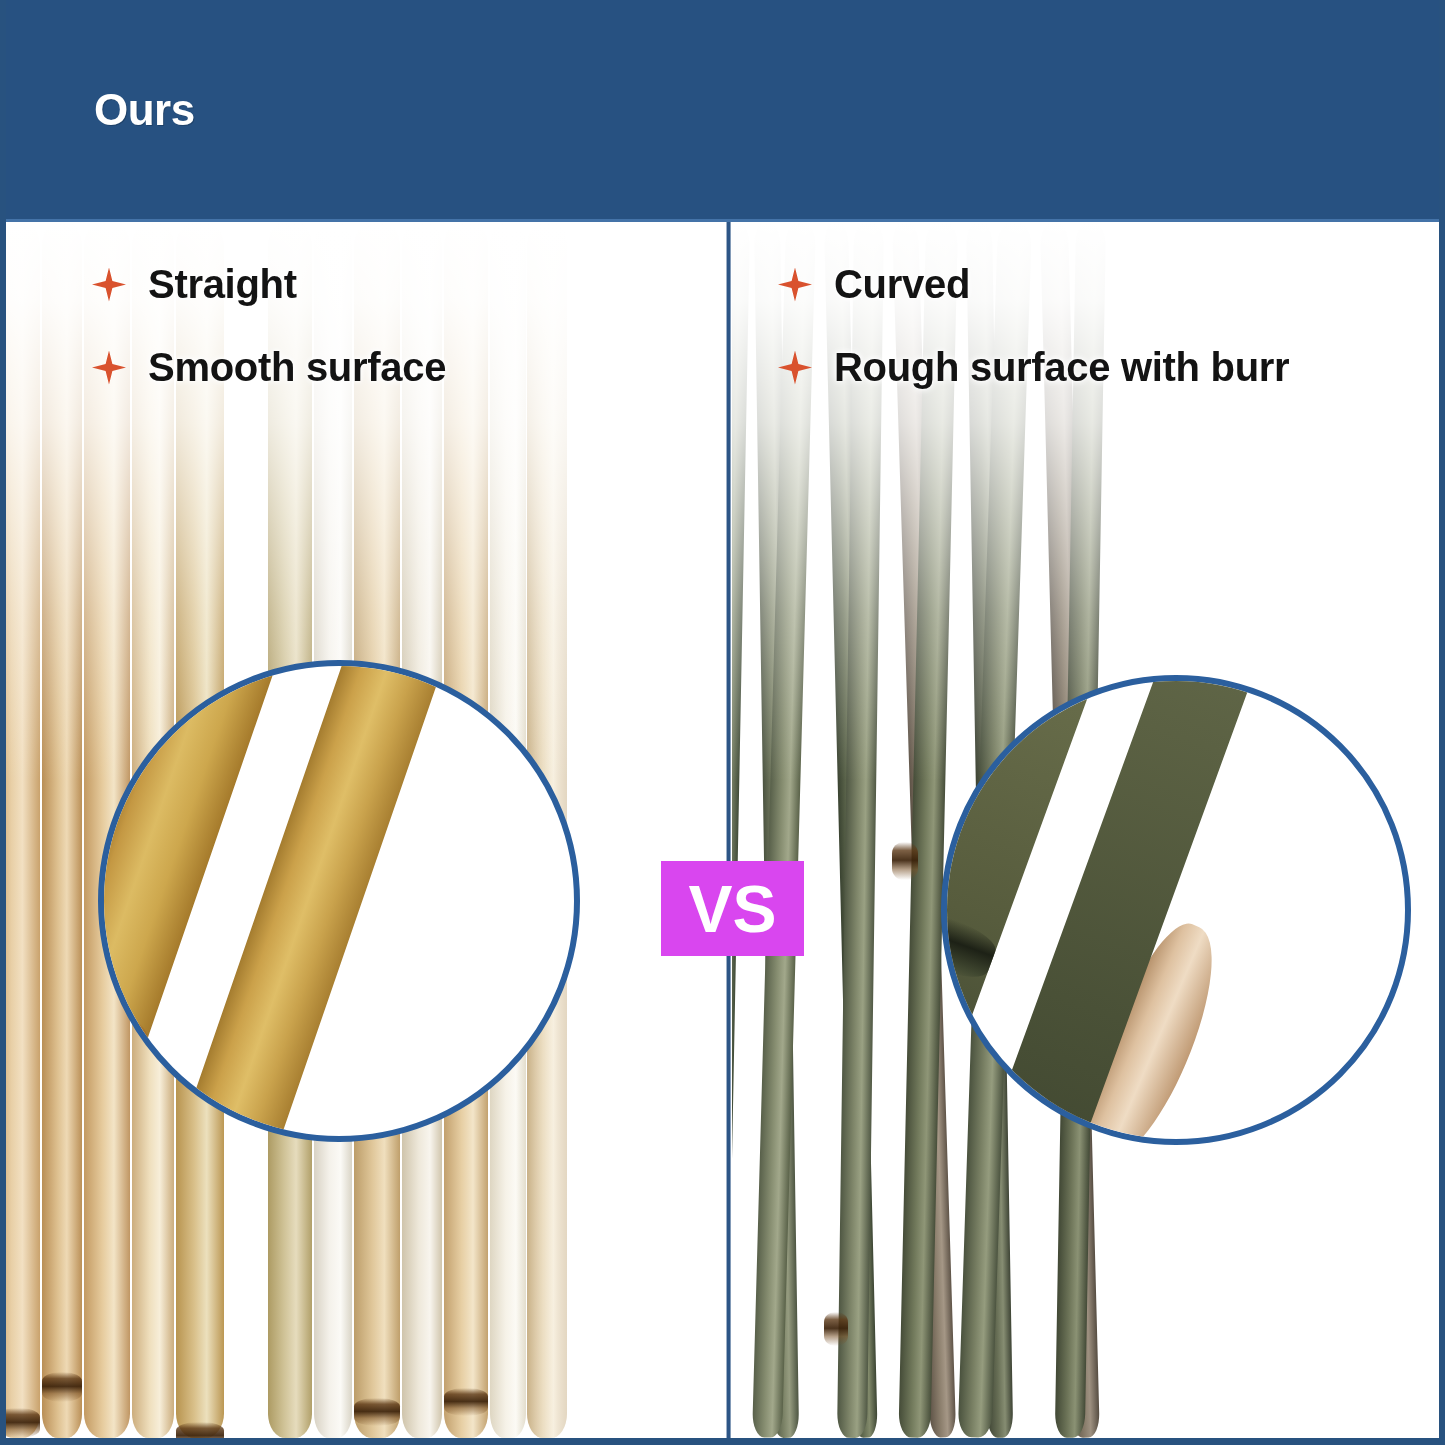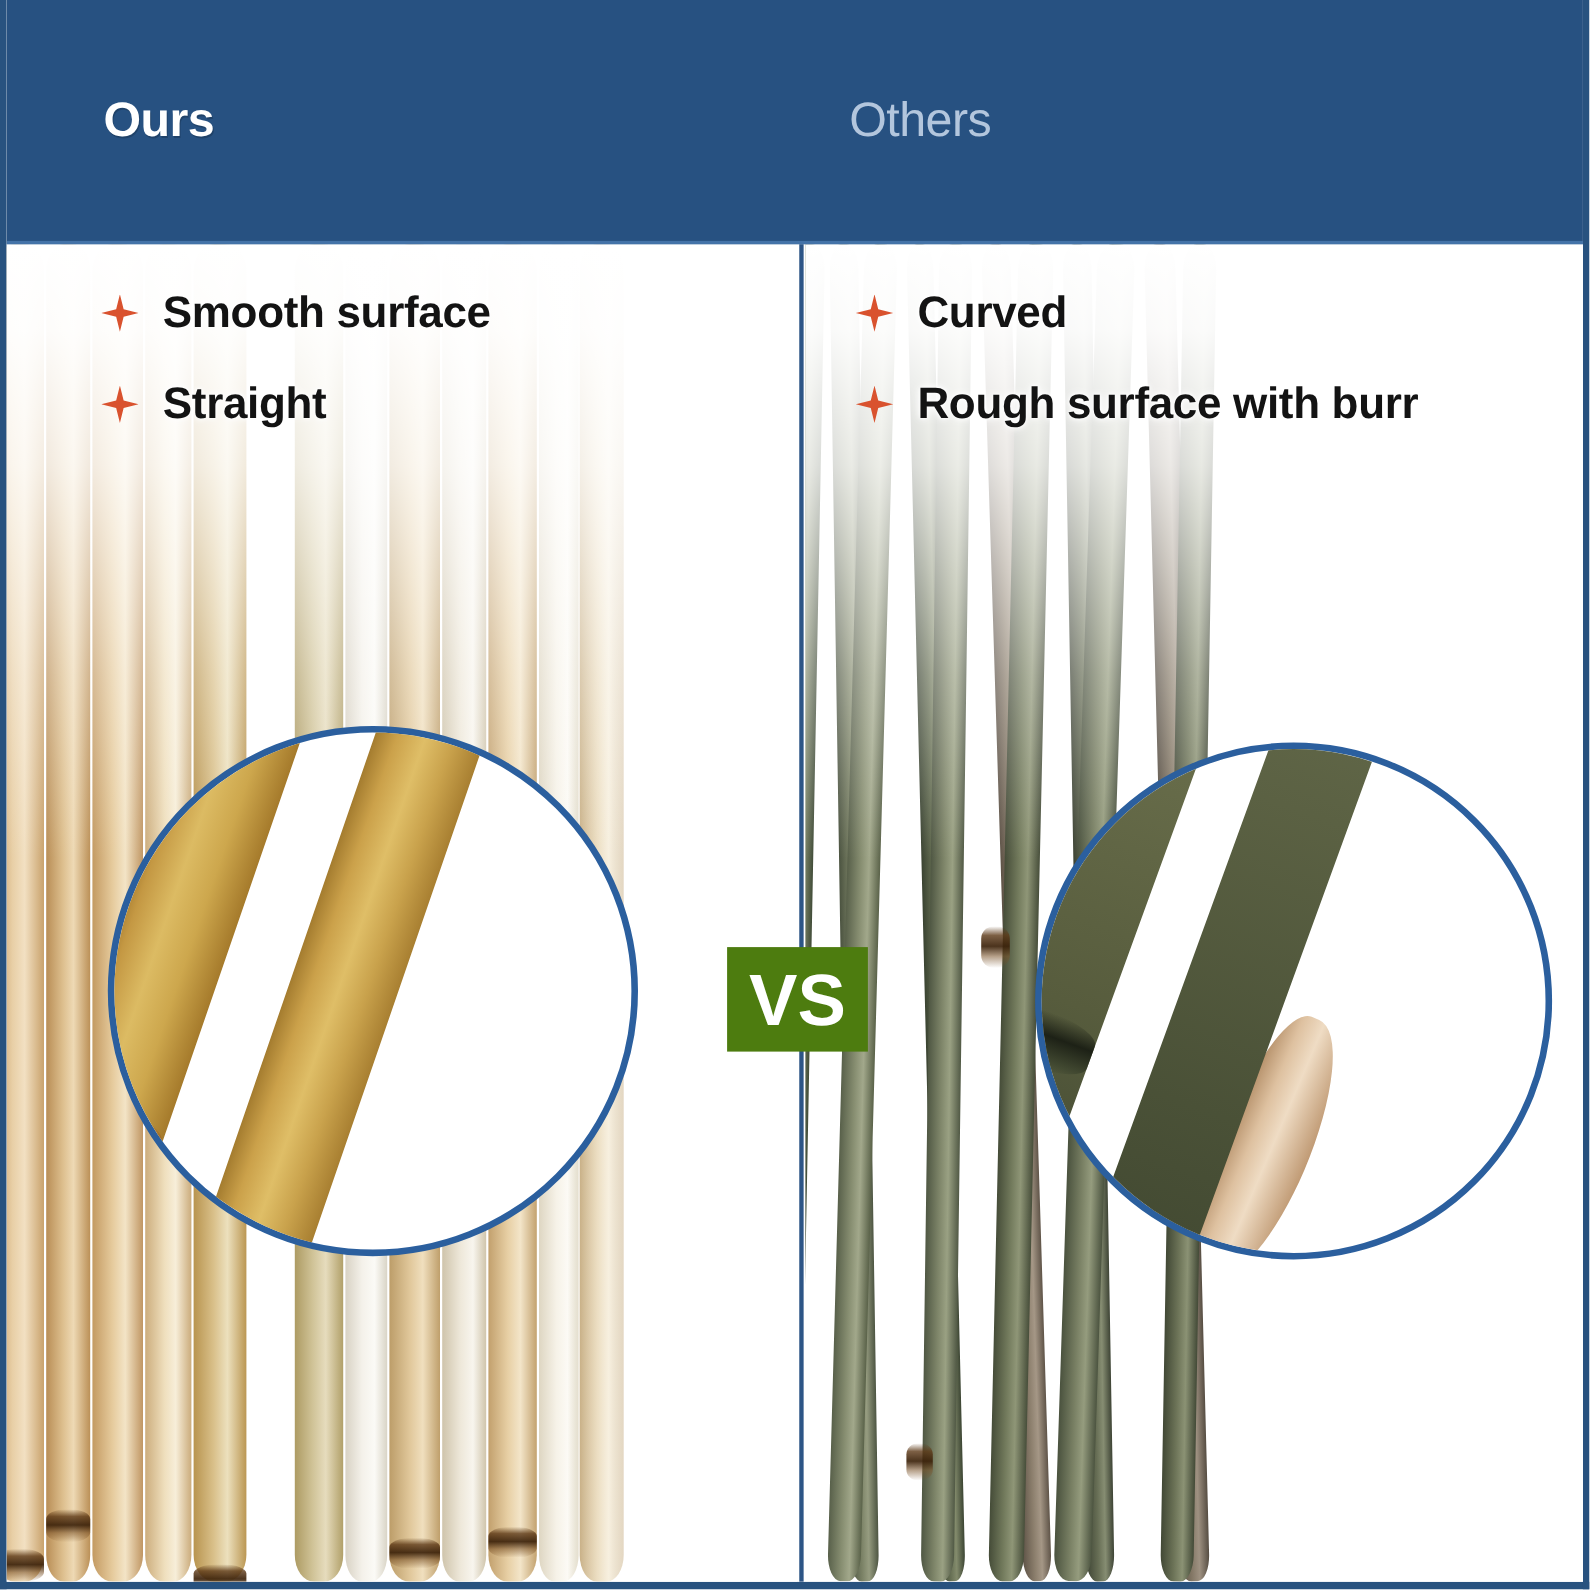--- a/index.html
+++ b/index.html
@@ -112,37 +112,36 @@
     box-sizing:border-box;
   }
   .mag-left{left:92px;top:660px;width:482px;height:482px;}
   .mag-right{left:935px;top:675px;width:470px;height:470px;}
   .mag-inner{position:absolute;left:-40%;top:-40%;width:180%;height:180%;}
   .zcane{position:absolute;border-radius:18px;}
   .znode{position:absolute;left:0;width:100%;border-radius:40% / 30%;}
 
   
   .vs-badge{
-    position:absolute;left:655px;top:861px;width:128px;height:95px;
-    background:#4d7c0f;z-index:45;
+    position:absolute;left:655px;top:861px;width:143px;height:95px;
+    background:#d946ef;z-index:45;
     display:flex;align-items:center;justify-content:center;
   }
   .vs-badge span{
     color:#ffffff;font-size:66px;font-weight:bold;line-height:1;
     letter-spacing:0px;
   }
 </style>
 </head>
 <body>
 
 <div class="canvas">
 
   <div class="header">
     <div class="hdr-title hdr-ours">Ours</div>
-    <div class="hdr-title hdr-others">Others</div>
   </div>
 
   <div class="panel panel-left">
     <div class="canefield">
 
       <div class="cane" style="left:-10px;top:0;width:44px;height:1216px;background:linear-gradient(to right,#c9a06a,#e8cfa6 35%,#f2e0c2 60%,#c9a26c);"></div>
       <div class="cane" style="left:36px;top:0;width:40px;height:1216px;background:linear-gradient(to right,#b98e56,#ddbf8e 38%,#eed9b4 62%,#bb9057);"></div>
       <div class="cane" style="left:78px;top:0;width:46px;height:1216px;background:linear-gradient(to right,#c39a62,#e6cb9d 40%,#f3e4c6 65%,#c09663);"></div>
       <div class="cane" style="left:126px;top:0;width:42px;height:1216px;background:linear-gradient(to right,#ccad7d,#efdfbd 42%,#f7eed9 66%,#cbac7c);"></div>
       <div class="cane" style="left:170px;top:0;width:48px;height:1216px;background:linear-gradient(to right,#b8944f,#d9c08a 38%,#ece0bd 64%,#bb9753);"></div>
@@ -190,25 +189,25 @@
       <div class="fade-top"></div>
       <div class="fade-right"></div>
     </div>
   </div>
 
   <div class="divider"></div>
 
   <div class="bullets bullets-left">
     <div class="bullet-row">
       <span class="spark"></span>
+      <span class="bullet-text">Straight</span>
+    </div>
+    <div class="bullet-row">
+      <span class="spark"></span>
       <span class="bullet-text">Smooth surface</span>
-    </div>
-    <div class="bullet-row">
-      <span class="spark"></span>
-      <span class="bullet-text">Straight</span>
     </div>
   </div>
 
   <div class="bullets bullets-right">
     <div class="bullet-row">
       <span class="spark"></span>
       <span class="bullet-text">Curved</span>
     </div>
     <div class="bullet-row">
       <span class="spark"></span>

